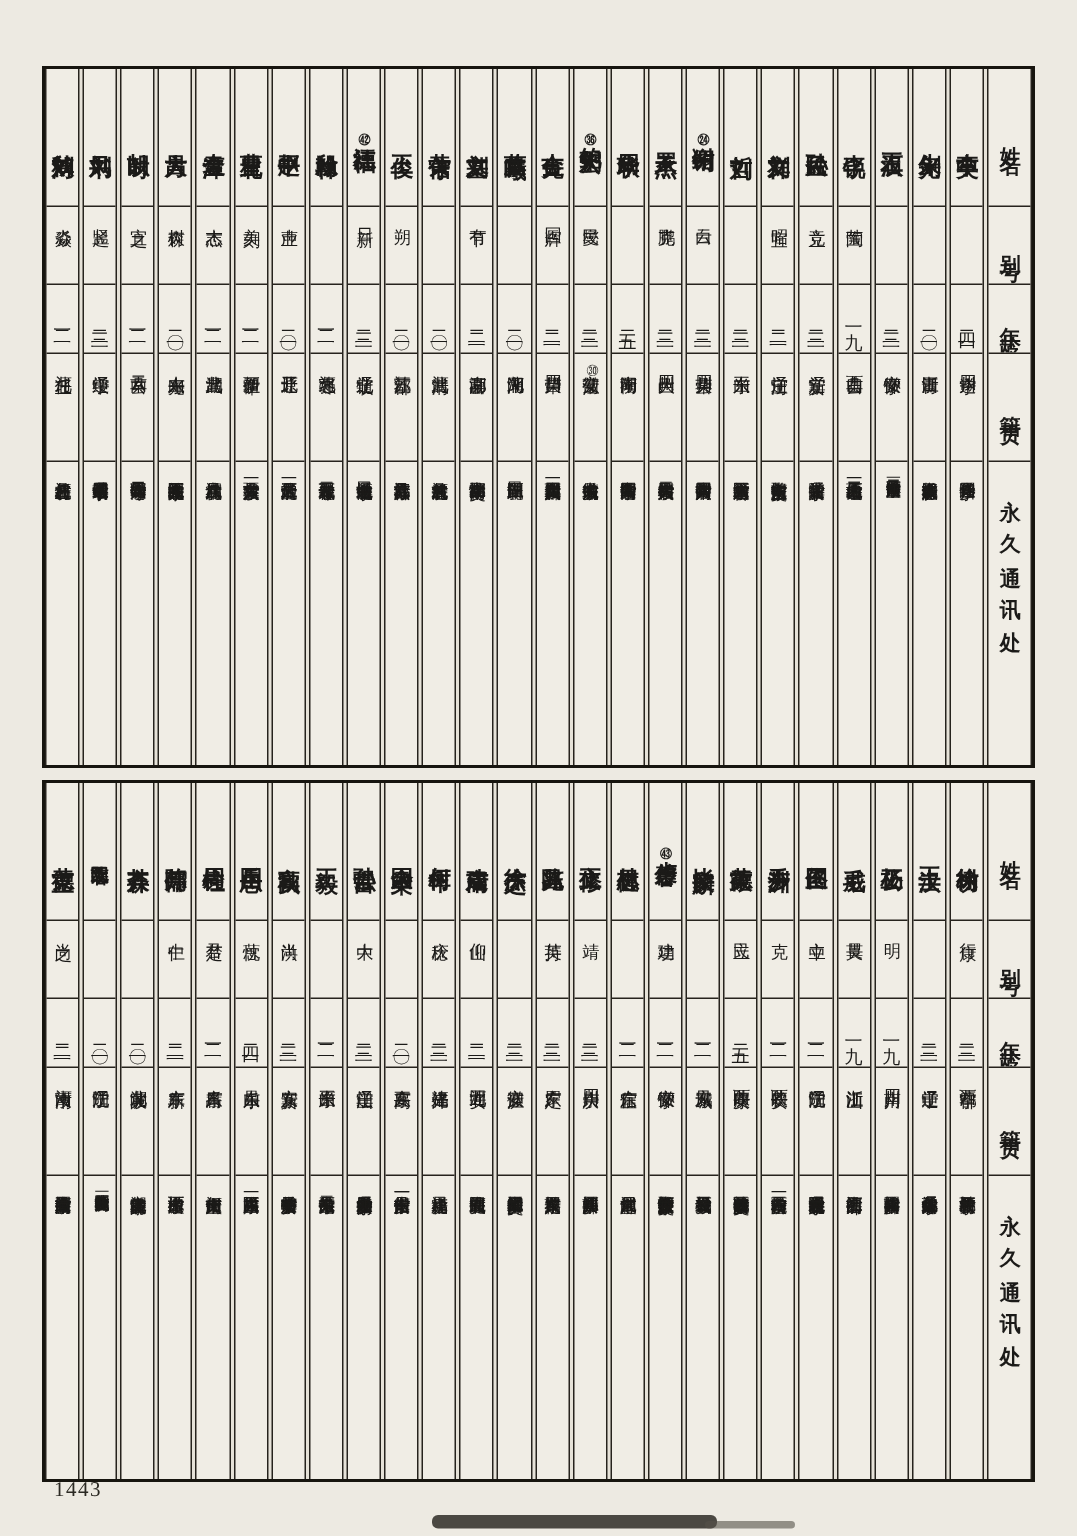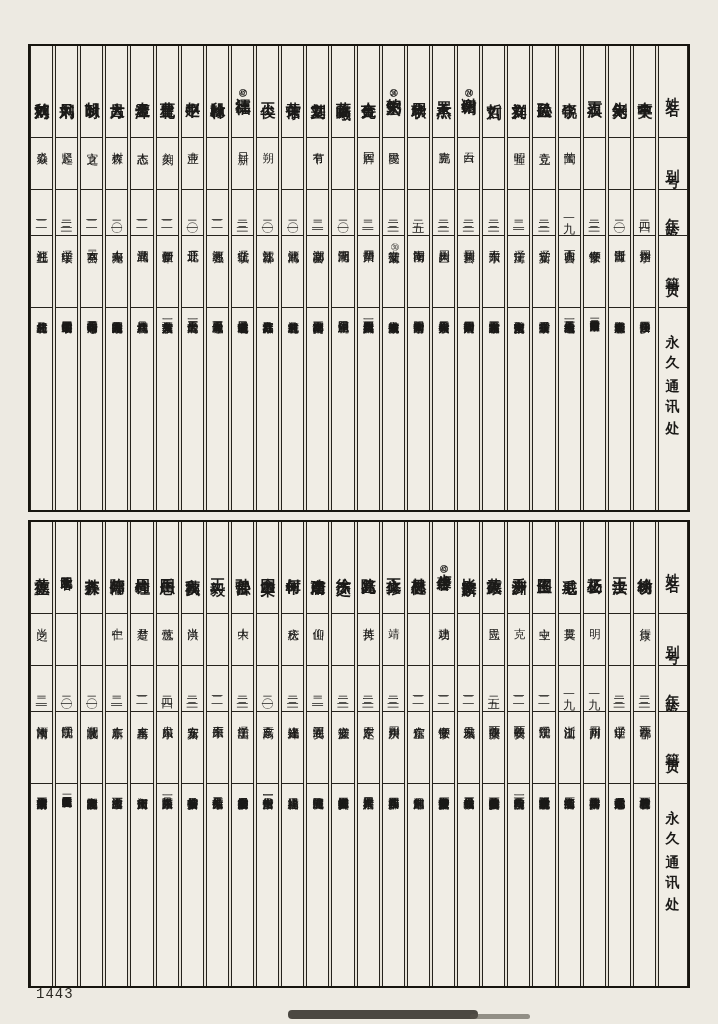--- a/index.html
+++ b/index.html
@@ -44,21 +44,21 @@
   .age{font-size:12px;letter-spacing:2px}
   .origin{font-size:11.5px;padding-top:5px;letter-spacing:0.5px}
   .addr{font-size:11px;padding-top:5px;letter-spacing:0}
   .addr.long{font-size:10px}
   .note{font-size:8px;letter-spacing:0}
   .hlabel{font-size:14px;font-weight:bold;letter-spacing:6px;padding-top:0}
   .hlabel.c{margin:auto;padding-top:0}
   .hlabel.spread{letter-spacing:22px;padding-top:14px}
   .pageno{
     position:absolute;left:36px;top:986px;font-size:14px;color:#2b2923;
-    letter-spacing:1px;font-family:Liberation Mono, monospace;
+    letter-spacing:1px;font-family:Liberation Serif, serif;
   }
   .smudge{
     position:absolute;left:288px;top:1010px;width:190px;height:9px;
     background:#34312b;border-radius:4px;opacity:.88;
   }
   .smudge2{
     position:absolute;left:470px;top:1014px;width:60px;height:5px;
     background:#55524a;border-radius:3px;opacity:.6;
   }
 </style>

